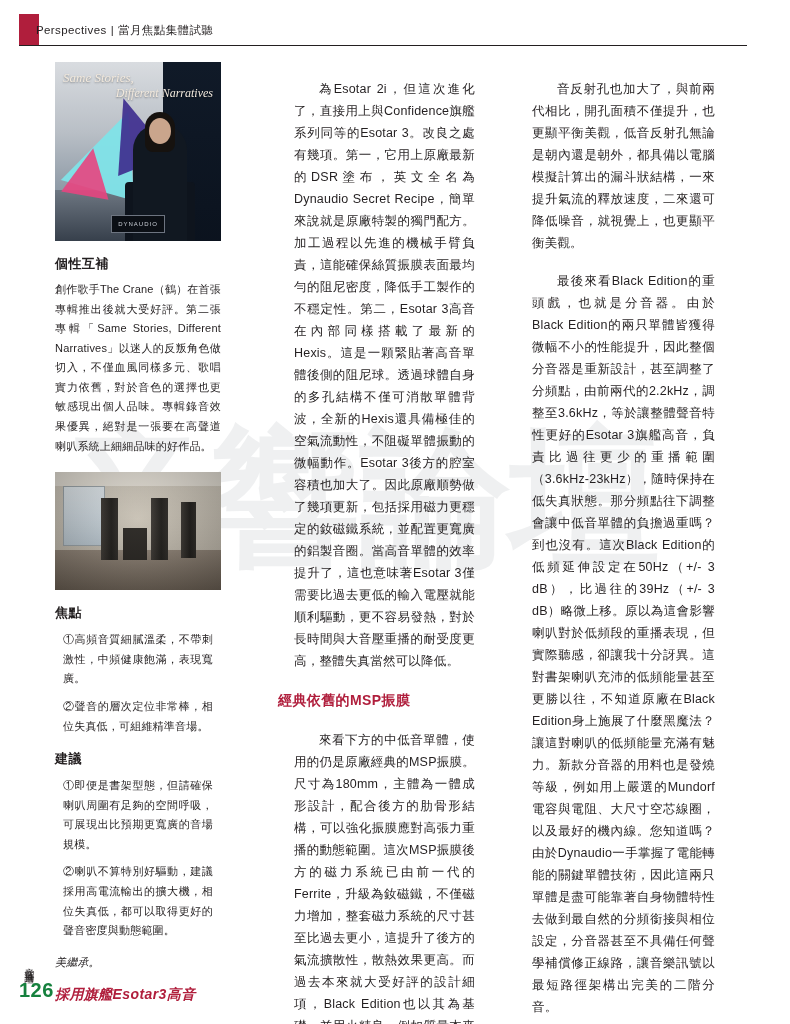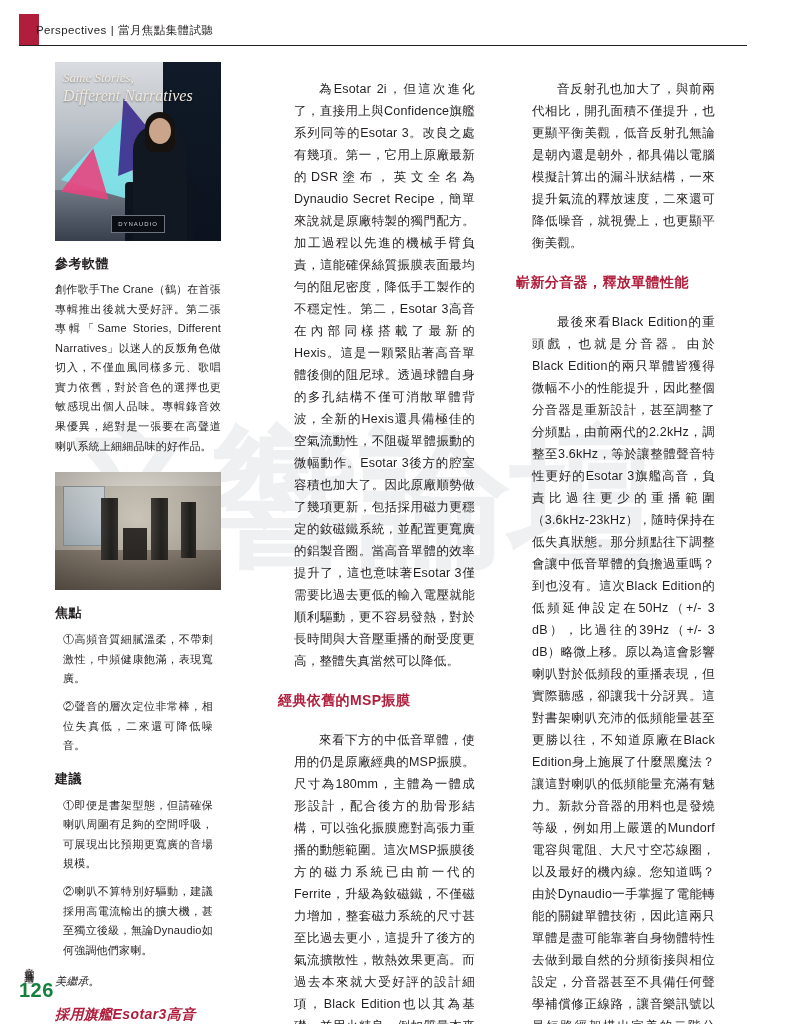--- a/index.html
+++ b/index.html
@@ -168,21 +168,21 @@
     position: absolute;
     left: 8px; top: 8px;
     width: 150px;
     color: #f2e9dd;
     font-family: "Liberation Serif", serif;
     font-style: italic;
     font-size: 13px;
     line-height: 1.25;
     text-shadow: 0 1px 2px rgba(0,0,0,0.4);
   }
-  .aa-title .l2 { font-size: 16px; }
+  .aa-title .l2 { font-size: 12px; text-align: right; }
   .aa-badge {
     position: absolute;
     left: 56px; bottom: 8px;
     width: 52px; height: 16px;
     background: #0b0f15;
     border: 1px solid #6d7480;
     color: #c9ced6;
     font-size: 6px;
     letter-spacing: 1px;
     display: flex;
@@ -343,62 +343,61 @@
       <div class="aa-figure"></div>
       <div class="aa-hair"></div>
       <div class="aa-head"></div>
       <div class="aa-title">
         <div>Same Stories,</div>
         <div class="l2">Different Narratives</div>
       </div>
       <div class="aa-badge">DYNAUDIO</div>
     </div>
 
-    <div class="block-title">參考軟體</div>
+    <div class="block-title">個性互補</div>
     <div class="block-body">創作歌手The Crane（鶴）在首張專輯推出後就大受好評。第二張專輯「Same Stories, Different Narratives」以迷人的反叛角色做切入，不僅血風同樣多元、歌唱實力依舊，對於音色的選擇也更敏感現出個人品味。專輯錄音效果優異，絕對是一張要在高聲道喇叭系統上細細品味的好作品。</div>
 
     <div class="photo">
       <div class="ph-wall"></div>
       <div class="ph-ceil"></div>
       <div class="ph-floor"></div>
       <div class="ph-win"></div>
       <div class="ph-spk s1"></div>
       <div class="ph-rack"></div>
       <div class="ph-spk s2"></div>
       <div class="ph-spk s3"></div>
       <div class="ph-shade"></div>
     </div>
 
     <div class="block-title">焦點</div>
     <div class="bullets">
       <p>①高頻音質細膩溫柔，不帶刺激性，中頻健康飽滿，表現寬廣。</p>
-      <p>②聲音的層次定位非常棒，相位失真低，二來還可降低噪音。</p>
+      <p>②聲音的層次定位非常棒，相位失真低，可組維精準音場。</p>
     </div>
 
     <div class="block-title">建議</div>
     <div class="bullets">
       <p>①即便是書架型態，但請確保喇叭周圍有足夠的空間呼吸，可展現出比預期更寬廣的音場規模。</p>
-      <p>②喇叭不算特別好驅動，建議採用高電流輸出的擴大機，甚至獨立後級，無論Dynaudio如何強調他們家喇。</p>
+      <p>②喇叭不算特別好驅動，建議採用高電流輸出的擴大機，相位失真低，都可以取得更好的聲音密度與動態範圍。</p>
     </div>
 
     <div class="block-body" style="margin-top:12px;font-style:italic;">美繼承。</div>
 
     <div class="left-head">採用旗艦Esotar3高音</div>
 
   </div>
 
   <div class="col col-mid">
     <p>為Esotar 2i，但這次進化了，直接用上與Confidence旗艦系列同等的Esotar 3。改良之處有幾項。第一，它用上原廠最新的DSR塗布，英文全名為Dynaudio Secret Recipe，簡單來說就是原廠特製的獨門配方。加工過程以先進的機械手臂負責，這能確保絲質振膜表面最均勻的阻尼密度，降低手工製作的不穩定性。第二，Esotar 3高音在內部同樣搭載了最新的Hexis。這是一顆緊貼著高音單體後側的阻尼球。透過球體自身的多孔結構不僅可消散單體背波，全新的Hexis還具備極佳的空氣流動性，不阻礙單體振動的微幅動作。Esotar 3後方的腔室容積也加大了。因此原廠順勢做了幾項更新，包括採用磁力更穩定的釹磁鐵系統，並配置更寬廣的鋁製音圈。當高音單體的效率提升了，這也意味著Esotar 3僅需要比過去更低的輸入電壓就能順利驅動，更不容易發熱，對於長時間與大音壓重播的耐受度更高，整體失真當然可以降低。</p>
     <div class="sub-head">經典依舊的MSP振膜</div>
     <p>來看下方的中低音單體，使用的仍是原廠經典的MSP振膜。尺寸為180mm，主體為一體成形設計，配合後方的肋骨形結構，可以強化振膜應對高張力重播的動態範圍。這次MSP振膜後方的磁力系統已由前一代的Ferrite，升級為釹磁鐵，不僅磁力增加，整套磁力系統的尺寸甚至比過去更小，這提升了後方的氣流擴散性，散熱效果更高。而過去本來就大受好評的設計細項，Black Edition也以其為基礎，並用火精良。例如質量本來就很輕的鋁製音圈，這次同樣採用。但原廠略微增加了繞組數量，這讓中低音單體可在長衝程範圍保持穩定磁力。音圈套筒同樣為玻璃纖維，這能改善常見的渦電流（Eddy Current）耗損，同時提升振膜做動的反應時間。值得一提的是，喇叭這次的低</p>
   </div>
 
   <div class="col col-right">
     <p>音反射孔也加大了，與前兩代相比，開孔面積不僅提升，也更顯平衡美觀，低音反射孔無論是朝內還是朝外，都具備以電腦模擬計算出的漏斗狀結構，一來提升氣流的釋放速度，二來還可降低噪音，就視覺上，也更顯平衡美觀。</p>
-    <div class="sub-head">嶄新分音器，釋放單體性能</div>
     <p>最後來看Black Edition的重頭戲，也就是分音器。由於Black Edition的兩只單體皆獲得微幅不小的性能提升，因此整個分音器是重新設計，甚至調整了分頻點，由前兩代的2.2kHz，調整至3.6kHz，等於讓整體聲音特性更好的Esotar 3旗艦高音，負責比過往更少的重播範圍（3.6kHz-23kHz），隨時保持在低失真狀態。那分頻點往下調整會讓中低音單體的負擔過重嗎？到也沒有。這次Black Edition的低頻延伸設定在50Hz（+/- 3 dB），比過往的39Hz（+/- 3 dB）略微上移。原以為這會影響喇叭對於低頻段的重播表現，但實際聽感，卻讓我十分訝異。這對書架喇叭充沛的低頻能量甚至更勝以往，不知道原廠在Black Edition身上施展了什麼黑魔法？讓這對喇叭的低頻能量充滿有魅力。新款分音器的用料也是發燒等級，例如用上嚴選的Mundorf電容與電阻、大尺寸空芯線圈，以及最好的機內線。您知道嗎？由於Dynaudio一手掌握了電能轉能的關鍵單體技術，因此這兩只單體是盡可能靠著自身物體特性去做到最自然的分頻銜接與相位設定，分音器甚至不具備任何聲學補償修正線路，讓音樂訊號以最短路徑架構出完美的二階分音。</p>
     <p>這次試聽位於本刊二號試聽間，搭配器材很早就選定Naim NSC 222串流前級、搭配NAP 250後級。一來是兩者的等級匹配、個性互補，二來是根據過往經驗，無論Dynaudio如何強調他們家喇</p>
   </div>
 
   <div class="side-label">音響論壇</div>
   <div class="folio">126</div>
 
 </div>
 
 </body></html>

